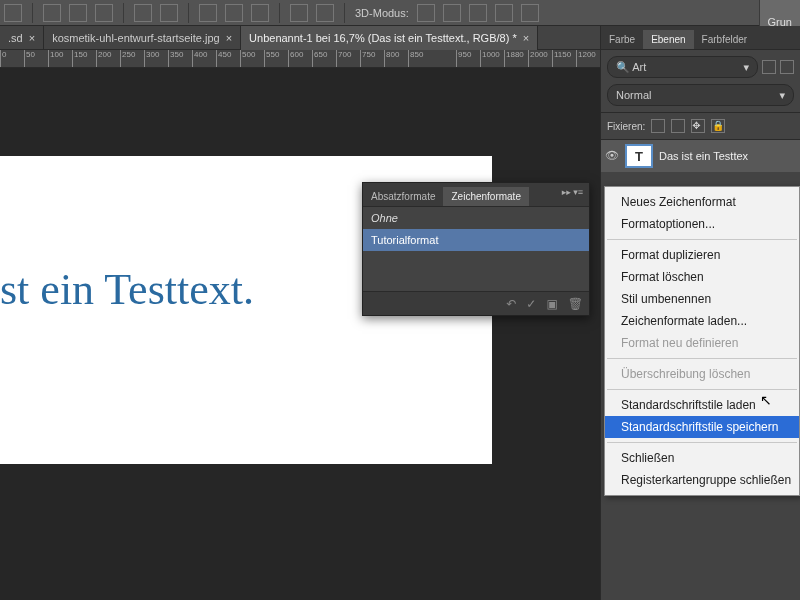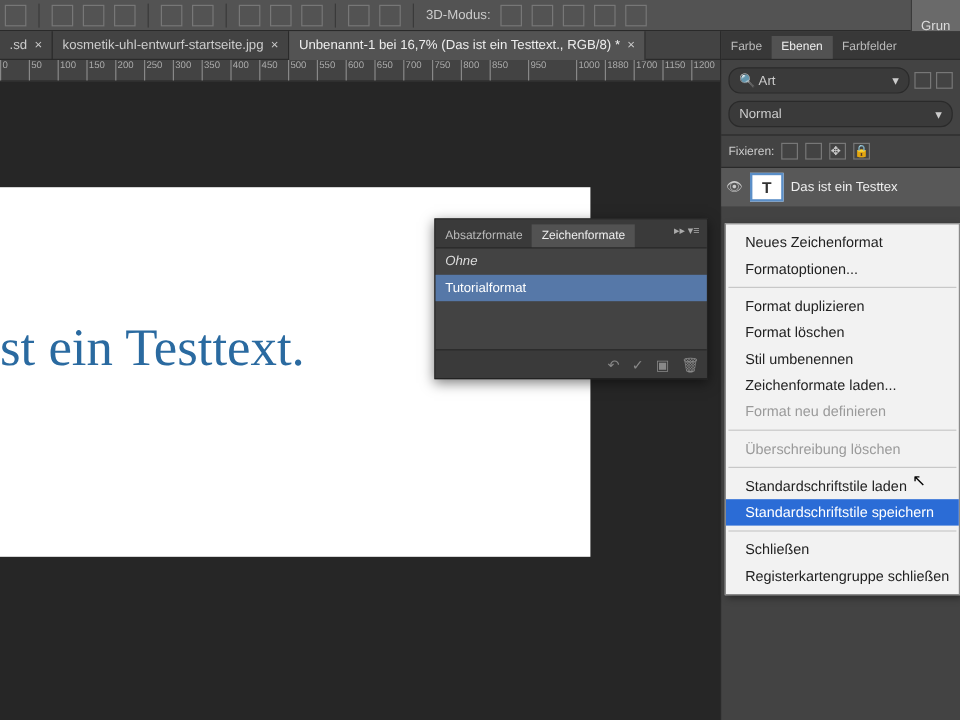--- a/index.html
+++ b/index.html
@@ -106,24 +106,24 @@
     <div class="ruler-tick" style="left: 216px;">450</div>
     <div class="ruler-tick" style="left: 240px;">500</div>
     <div class="ruler-tick" style="left: 264px;">550</div>
     <div class="ruler-tick" style="left: 288px;">600</div>
     <div class="ruler-tick" style="left: 312px; text-align: center;">650</div>
     <div class="ruler-tick" style="left: 336px;">700</div>
     <div class="ruler-tick" style="left: 360px;">750</div>
     <div class="ruler-tick" style="left: 384px;">800</div>
     <div class="ruler-tick" style="left: 408px;">850</div>
     <div class="ruler-tick" style="left: 440px; margin-top: 39px;">900</div>
-    <div class="ruler-tick" style="left: 440px;">950</div>
+    <div class="ruler-tick" style="left: 456px;">950</div>
     <div class="ruler-tick" style="left: 480px;">1000</div>
     <div class="ruler-tick" style="left: 504px;">1880</div>
-    <div class="ruler-tick" style="left: 528px;">1700</div>
+    <div class="ruler-tick" style="left: 528px;">2000</div>
     <div class="ruler-tick" style="left: 552px;">1150</div>
     <div class="ruler-tick" style="left: 576px;">1200</div>
   </div>
 
 <div class="canvas-area">
   <div class="artboard">
     <div class="artboard-text">st ein Testtext.</div>
   </div>
 </div>
 

